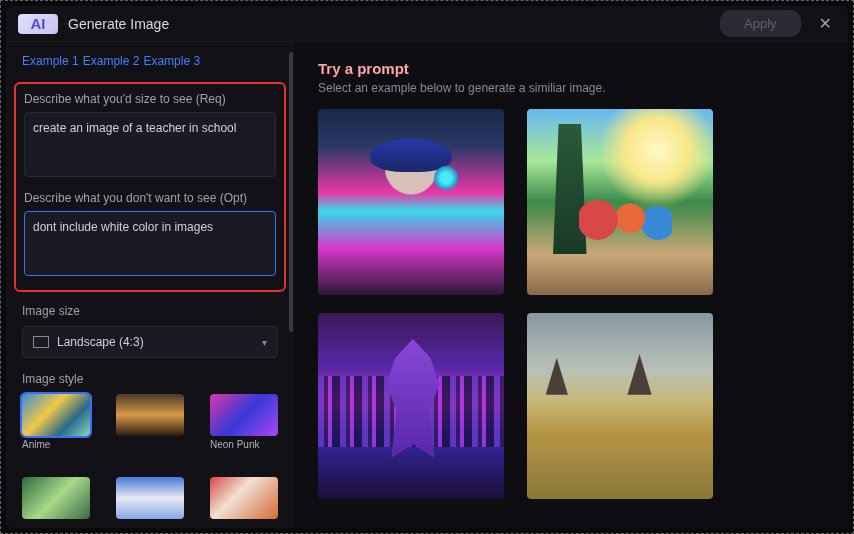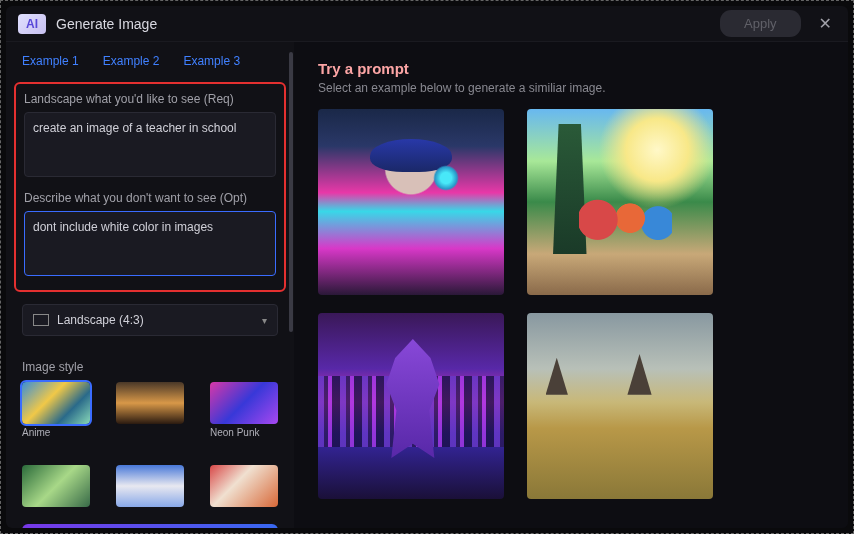--- a/index.html
+++ b/index.html
@@ -32,29 +32,29 @@
     }
     .titlebar {
       height: 36px;
       display: flex;
       align-items: center;
       padding: 0 12px;
       gap: 10px;
       border-bottom: 1px solid #1a1a20;
     }
     .app-icon {
-      width: 28px;
+      width: 40px;
       height: 20px;
       background: linear-gradient(135deg, #e0e0ff, #c8c0f0);
       border-radius: 4px;
       display: flex;
       align-items: center;
       justify-content: center;
       color: #5848d8;
-      font-size: 12px;
+      font-size: 15px;
       font-weight: 700;
     }
     .title-text {
       font-size: 14px;
       color: #d8d8e0;
     }
     .titlebar-right {
       margin-left: auto;
       display: flex;
       align-items: center;
@@ -96,21 +96,21 @@
       position: absolute;
       right: 1px;
       top: 0;
       width: 4px;
       height: 280px;
       background: #3a3a44;
       border-radius: 2px;
     }
     .tabs {
       display: flex;
-      gap: 24px;
+      gap: 4px;
       margin-bottom: 14px;
     }
     .tab {
       font-size: 12px;
       color: #4080ff;
       cursor: pointer;
     }
     .highlight-box {
       border: 2px solid #e43030;
       border-radius: 6px;
@@ -142,21 +142,21 @@
       color: #a0a0a8;
       margin-bottom: 8px;
     }
     .select-box {
       display: flex;
       align-items: center;
       background: #1a1a22;
       border: 1px solid #2a2a34;
       border-radius: 4px;
       padding: 8px 10px;
-      margin-bottom: 24px;
+      margin-bottom: 14px;
       cursor: pointer;
     }
     .select-swatch {
       width: 16px;
       height: 12px;
       border: 1px solid #888;
       margin-right: 8px;
     }
     .select-text {
       font-size: 12px;
@@ -349,27 +349,28 @@
   <div class="content">
     <div class="sidebar">
 
       <div class="tabs">
         <span class="tab">Example 1</span>
         <span class="tab">Example 2</span>
         <span class="tab">Example 3</span>
       </div>
 
       <div class="highlight-box">
-        <div class="field-label">Landscape what you'd like to see (Req)</div>
+        <div class="field-label">Describe what you'd size to see (Req)</div>
         <textarea class="text-input" style="">create an image of a teacher in school</textarea>
         <div style="height:10px"></div>
         <div class="field-label">Describe what you don't want to see (Opt)</div>
         <textarea class="text-input focused" style="">dont include white color in images</textarea>
       </div>
 
+      <div class="section-label">Image size</div>
       <div class="select-box">
         <div class="select-swatch"></div>
         <div class="select-text">Landscape (4:3)</div>
         <div class="chevron">▾</div>
       </div>
 
       <div class="section-label">Image style</div>
       <div class="style-grid">
         <div class="style-item">
           <div class="style-thumb t-anime selected"></div>

